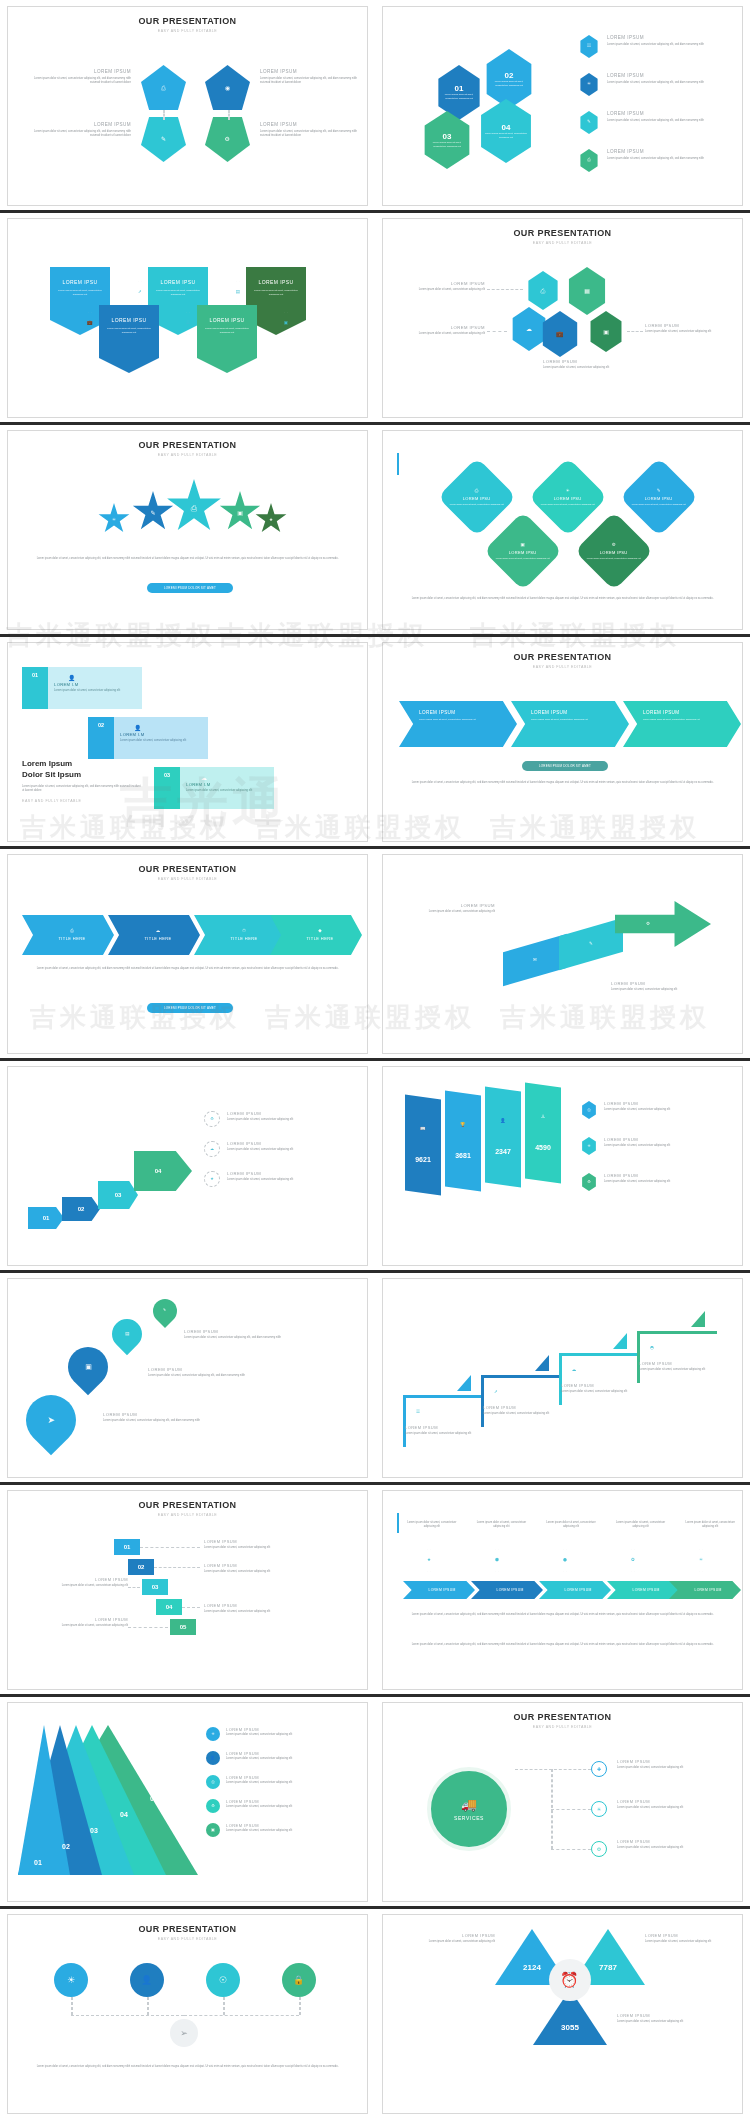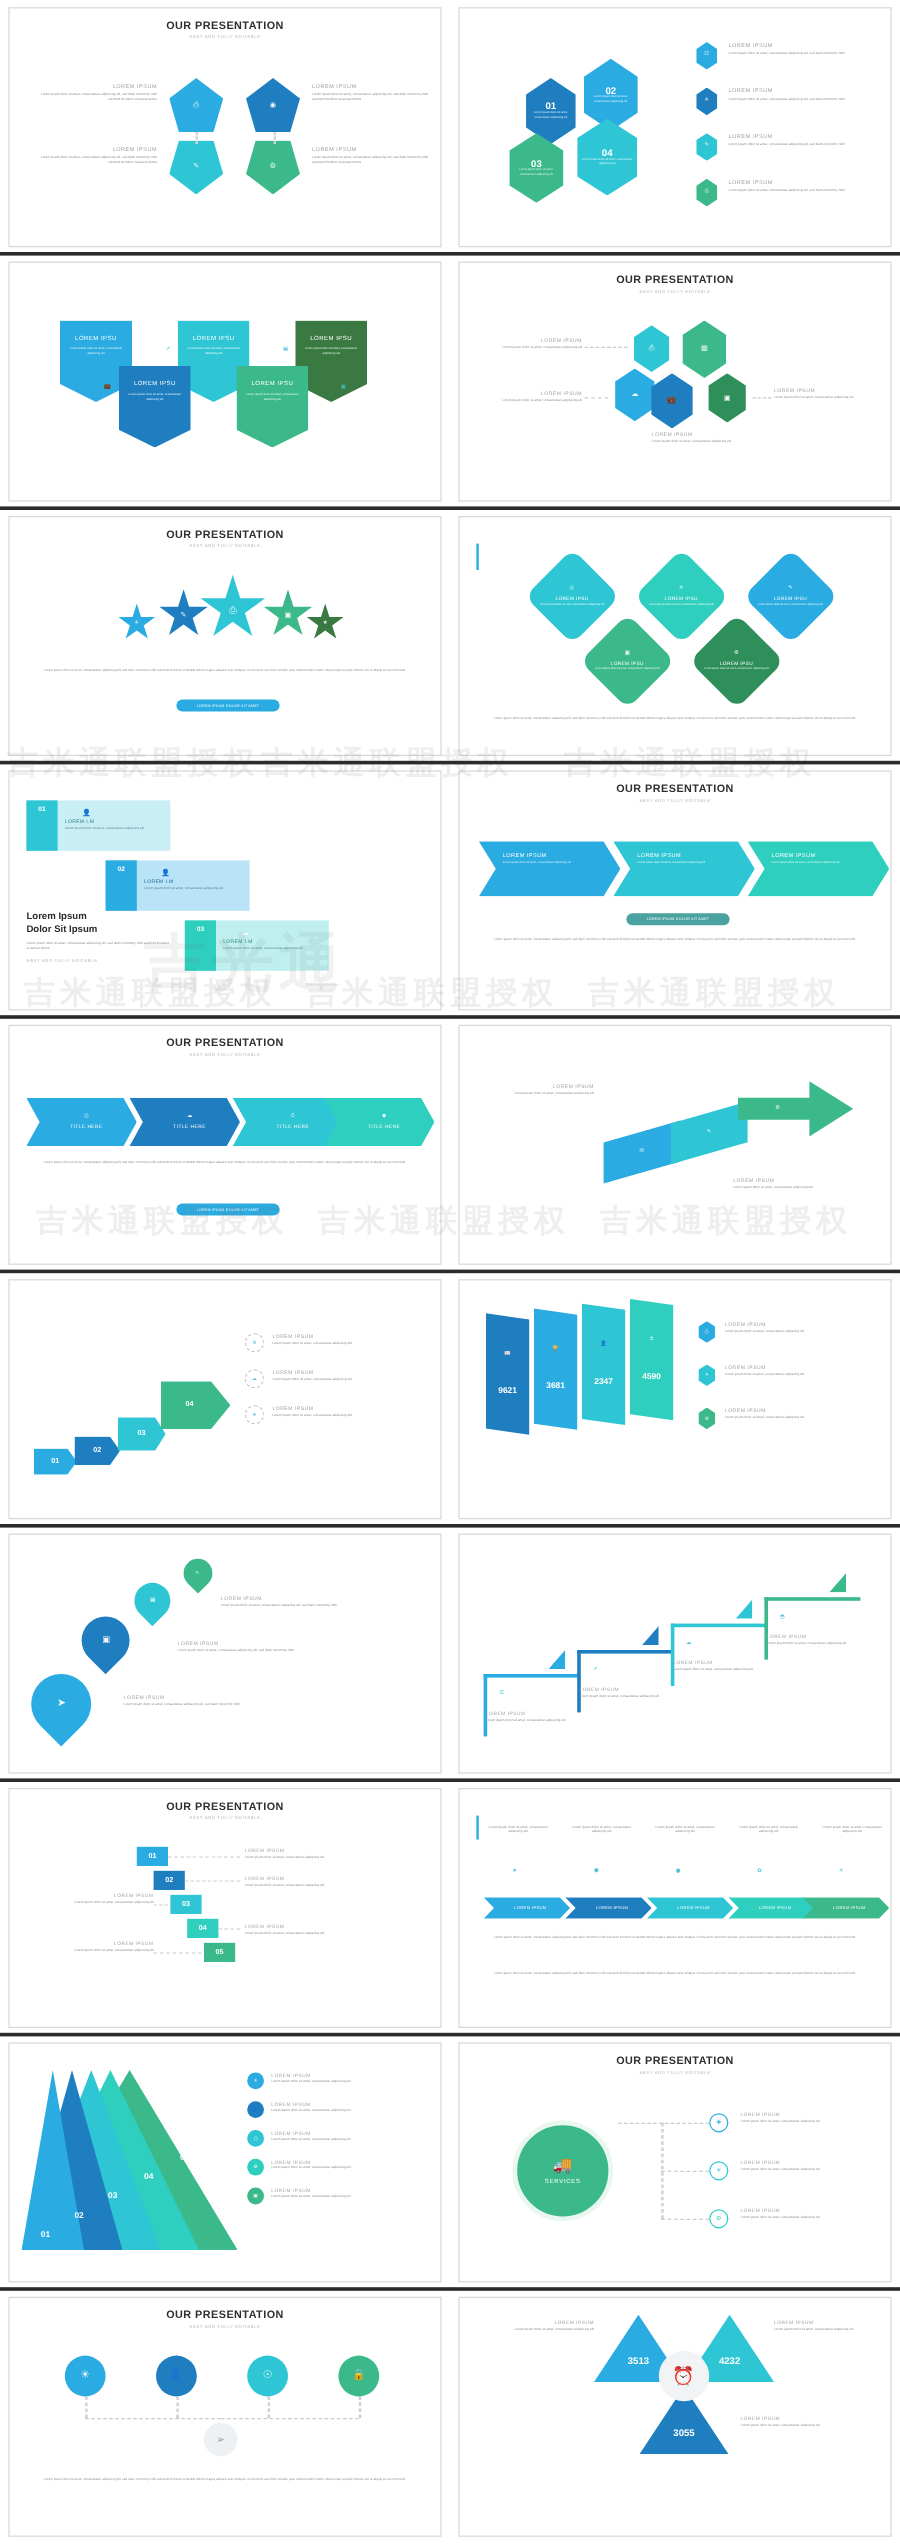--- a/index.html
+++ b/index.html
@@ -967,24 +967,24 @@
       <div class="dotv dash" style="left:291px;top:82px;height:18px;border-color:#c7ccd0;"></div>
       <div class="dotline" style="left:176px;top:100px;width:115px;"></div>
 
       <div class="foot" style="top:150px">Lorem ipsum dolor sit amet, consectetuer adipiscing elit, sed diam nonummy nibh euismod tincidunt ut laoreet dolore magna aliquam erat volutpat. Ut wisi enim ad minim veniam, quis nostrud exerci tation ullamcorper suscipit lobortis nisl ut aliquip ex ea commodo.</div>
     </div>
       </div>
 
     <div class="slide">
         <div class="slide-inner">
       <div class="abs tri" style="left:112px;top:14px;width:74px;height:56px;background:#2aabe2;">
-        <div style="color:#fff;font-size:8px;font-weight:bold;text-align:center;margin-top:34px">3513</div>
+        <div style="color:#fff;font-size:8px;font-weight:bold;text-align:center;margin-top:34px">2124</div>
           </div>
       <div class="abs tri" style="left:188px;top:14px;width:74px;height:56px;background:#2ec6d4;">
-        <div style="color:#fff;font-size:8px;font-weight:bold;text-align:center;margin-top:34px">4232</div>
+        <div style="color:#fff;font-size:8px;font-weight:bold;text-align:center;margin-top:34px">7787</div>
           </div>
       <div class="abs tri" style="left:150px;top:74px;width:74px;height:56px;background:#1f7ec0;">
         <div style="color:#fff;font-size:8px;font-weight:bold;text-align:center;margin-top:34px">3055</div>
           </div>
 
       <div class="abs flexc" style="left:166px;top:44px;width:42px;height:42px;border-radius:50%;background:#f1f3f4;">
         <span style="font-size:15px;color:#2b2b2b">⏰</span>
           </div>
 
       <div class="abs" style="left:14px;top:18px;width:98px;">

